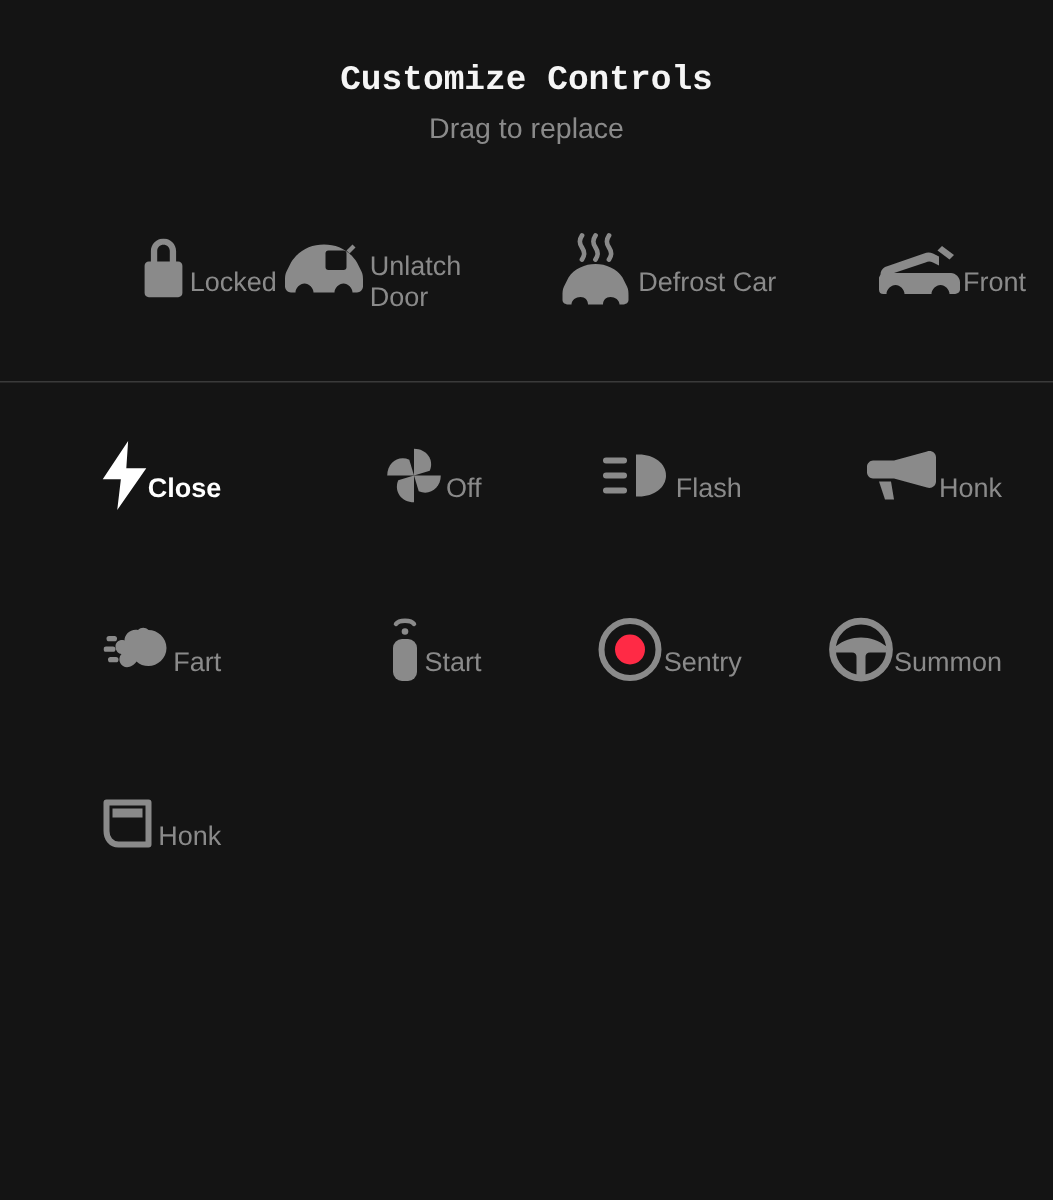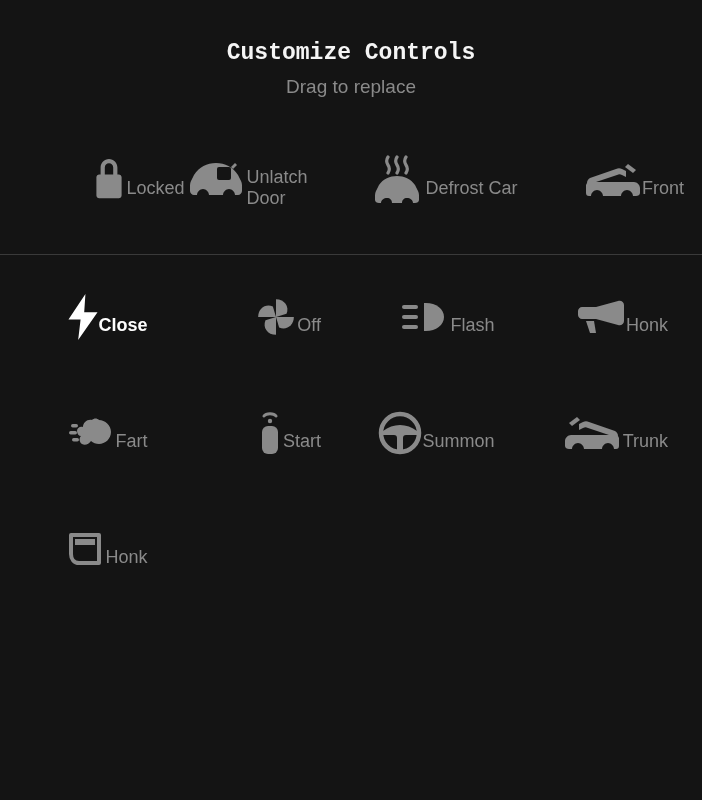--- a/index.html
+++ b/index.html
@@ -195,40 +195,40 @@
     <div class="icon-wrap">
       <svg width="26" height="46" viewBox="0 0 26 46">
         <path stroke="#8a8a8a" stroke-width="3" fill="none" stroke-linecap="round" d="M7 6 C9 3 17 3 19 6"></path>
         <circle fill="#8a8a8a" cx="13" cy="11" r="2.2"></circle>
         <rect fill="#8a8a8a" x="5" y="16" width="16" height="28" rx="6"></rect>
       </svg>
     </div>
     <div class="label">Start</div>
   </div>
 
+  <div class="item">
+    <div class="icon-wrap">
+      <svg width="44" height="44" viewBox="0 0 44 44">
+        <circle cx="22" cy="22" r="19" fill="none" stroke="#8a8a8a" stroke-width="4"></circle>
+        <circle cx="22" cy="22" r="10" fill="#ff2a45"></circle>
+      </svg>
+    </div>
+    <div class="label">Sentry</div>
+  </div>
 
   <div class="item">
     <div class="icon-wrap">
       <svg width="44" height="44" viewBox="0 0 44 44">
         <circle cx="22" cy="22" r="19" fill="none" stroke="#8a8a8a" stroke-width="4.5"></circle>
         <path fill="#8a8a8a" d="M5 20 C10 16 16 14 22 14 C28 14 34 16 39 20 L39 24 L28 24 C26 24 25 25 25 27 L25 40 L19 40 L19 27 C19 25 18 24 16 24 L5 24 Z"></path>
       </svg>
     </div>
     <div class="label">Summon</div>
   </div>
 
-  <div class="item">
-    <div class="icon-wrap">
-      <svg width="60" height="34" viewBox="0 0 60 34">
-        <path fill="#8a8a8a" d="M55 20 C55 18 54 16 52 15 L26 6 C24 5 22 5 20 6 L16 8 L16 14 L20 12 C22 11 23 11 25 12 L46 19 L8 19 C5 19 2 22 2 25 L2 30 C2 32 4 33 6 33 L9 33 C9 30 12 27 15 27 C18 27 21 30 21 33 L39 33 C39 30 42 27 45 27 C48 27 51 30 51 33 L53 33 C55 33 56 32 56 30 L56 22 Z"></path>
-        <path fill="#8a8a8a" d="M14 1 L6 7 L9 10 L17 4 Z"></path>
-      </svg>
-    </div>
-    <div class="label">Trunk</div>
-  </div>
 
   <div class="item">
     <div class="icon-wrap">
       <svg width="40" height="40" viewBox="0 0 40 40">
         <path fill="none" stroke="#8a8a8a" stroke-width="4" stroke-linejoin="round" d="M6 6 L34 6 L34 34 L14 34 C9 34 6 30 6 25 Z"></path>
         <rect fill="#8a8a8a" x="10" y="10" width="20" height="6"></rect>
       </svg>
     </div>
     <div class="label">Honk</div>
   </div>

